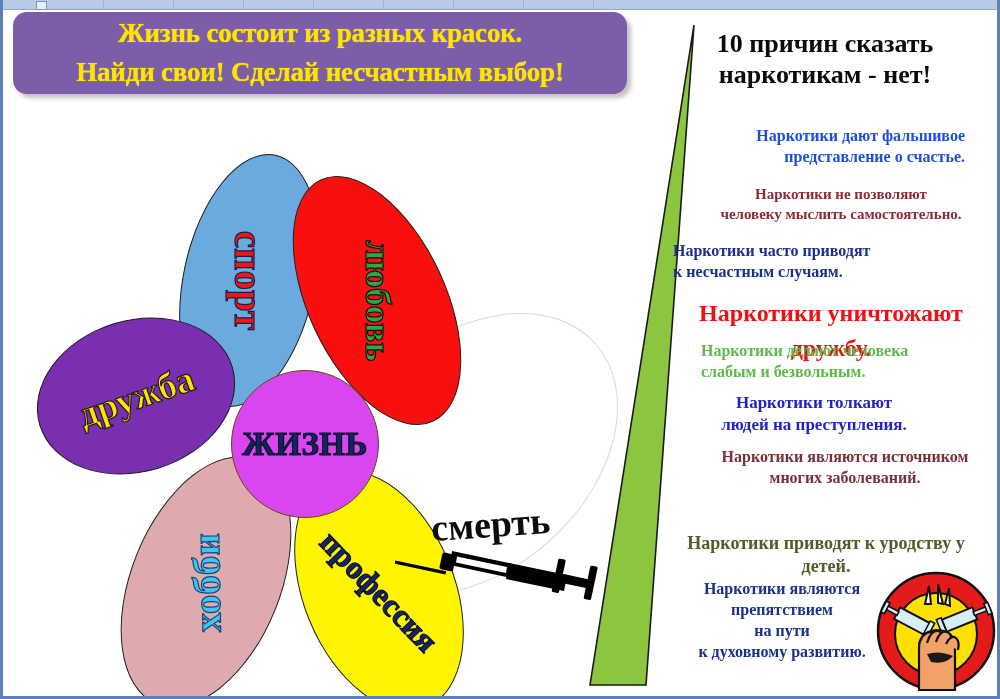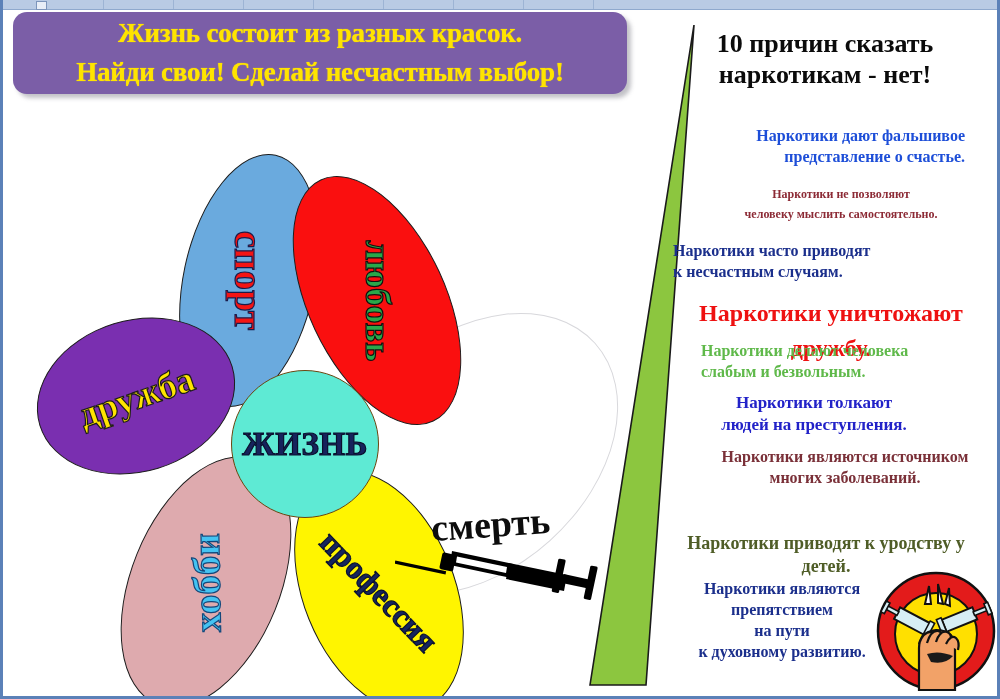--- a/index.html
+++ b/index.html
@@ -193,21 +193,21 @@
     </div>
 
     <div class="petal" id="petal-hobbi" style="background: rgb(222, 170, 174);">
       <span class="plabel" style="color: rgb(68, 195, 242); -webkit-text-stroke: 1.2px rgb(20, 71, 122);">хобби</span>
     </div>
 
     <div class="petal" id="petal-professiya" style="background: rgb(255, 245, 0);">
       <span class="plabel" style="color: rgb(21, 37, 94); -webkit-text-stroke: 1.2px rgb(10, 16, 48);">профессия</span>
     </div>
 
-    <div id="flower-center" style="background: #5eead4;">
+    <div id="flower-center" style="background: #d946ef;">
       <span class="plabel" style="color: rgb(22, 35, 92);">ЖИЗНЬ</span>
     </div>
 
     <div id="smert-label" style="color: rgb(13, 13, 13);">смерть</div>
 
     <svg id="syringe" viewBox="0 0 215 80">
       <g fill="#000000">
 
         <rect x="0" y="36.5" width="52" height="3.2" transform="rotate(12 0 38)"></rect>
 
@@ -231,21 +231,21 @@
   </svg>
 
   <div id="panel">
     <div id="panel-heading">
       <div>10 причин сказать</div>
       <div>наркотикам - нет!</div>
     </div>
 
     <div class="reason" style="position: absolute; top: 107px; left: 14px; width: 300px; color: #1d4ed8; font-size: 16px; line-height: 21px; text-align: right;">Наркотики дают фальшивое
 представление о счастье.</div>
-    <div class="reason" style="position: absolute; top: 166px; left: 40px; width: 300px; color: rgb(140, 42, 53); font-size: 12px; line-height: 20px; text-align: center;">Наркотики не позволяют
+    <div class="reason" style="position: absolute; top: 166px; left: 40px; width: 300px; color: rgb(140, 42, 53); font-size: 15px; line-height: 20px; text-align: center;">Наркотики не позволяют
 человеку мыслить самостоятельно.</div>
     <div class="reason" style="position: absolute; top: 222px; left: 22px; width: 300px; color: rgb(27, 47, 140); font-size: 16px; line-height: 21px; text-align: left;">Наркотики часто приводят
 к несчастным случаям.</div>
     <div class="reason" style="position: absolute; top: 278px; left: 20px; width: 320px; color: rgb(238, 17, 17); font-size: 24px; line-height: 35px; text-align: center;">Наркотики уничтожают дружбу.</div>
     <div class="reason" style="position: absolute; top: 322px; left: 50px; width: 290px; color: rgb(95, 185, 74); font-size: 16px; line-height: 21px; text-align: left;">Наркотики делают человека
 слабым и безвольным.</div>
     <div class="reason" style="position: absolute; top: 374px; left: 18px; width: 290px; color: rgb(34, 34, 200); font-size: 17px; line-height: 22px; text-align: center;">Наркотики толкают
 людей на преступления.</div>
     <div class="reason" style="position: absolute; top: 428px; left: 44px; width: 300px; color: rgb(122, 48, 56); font-size: 16px; line-height: 21px; text-align: center;">Наркотики являются источником
 многих заболеваний.</div>

